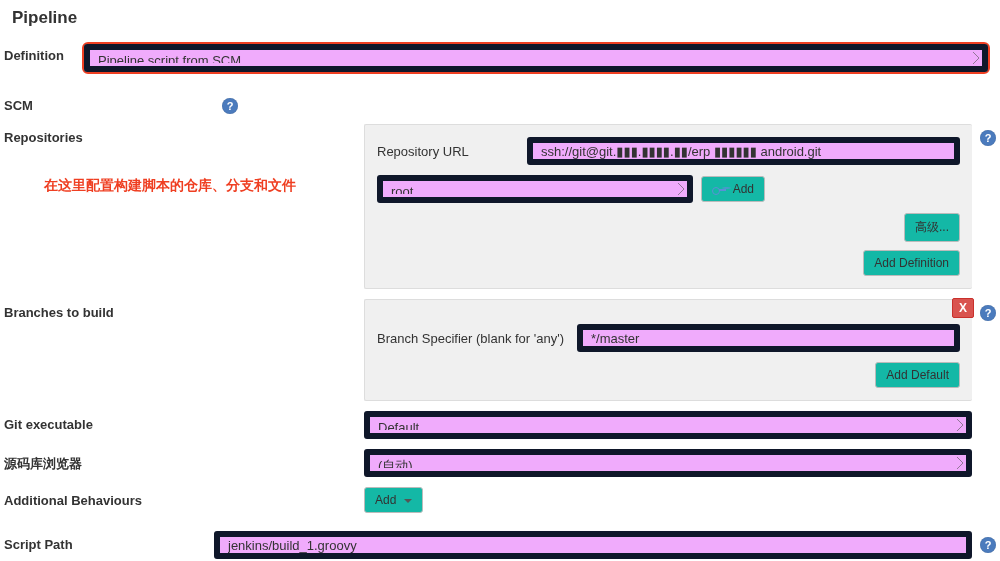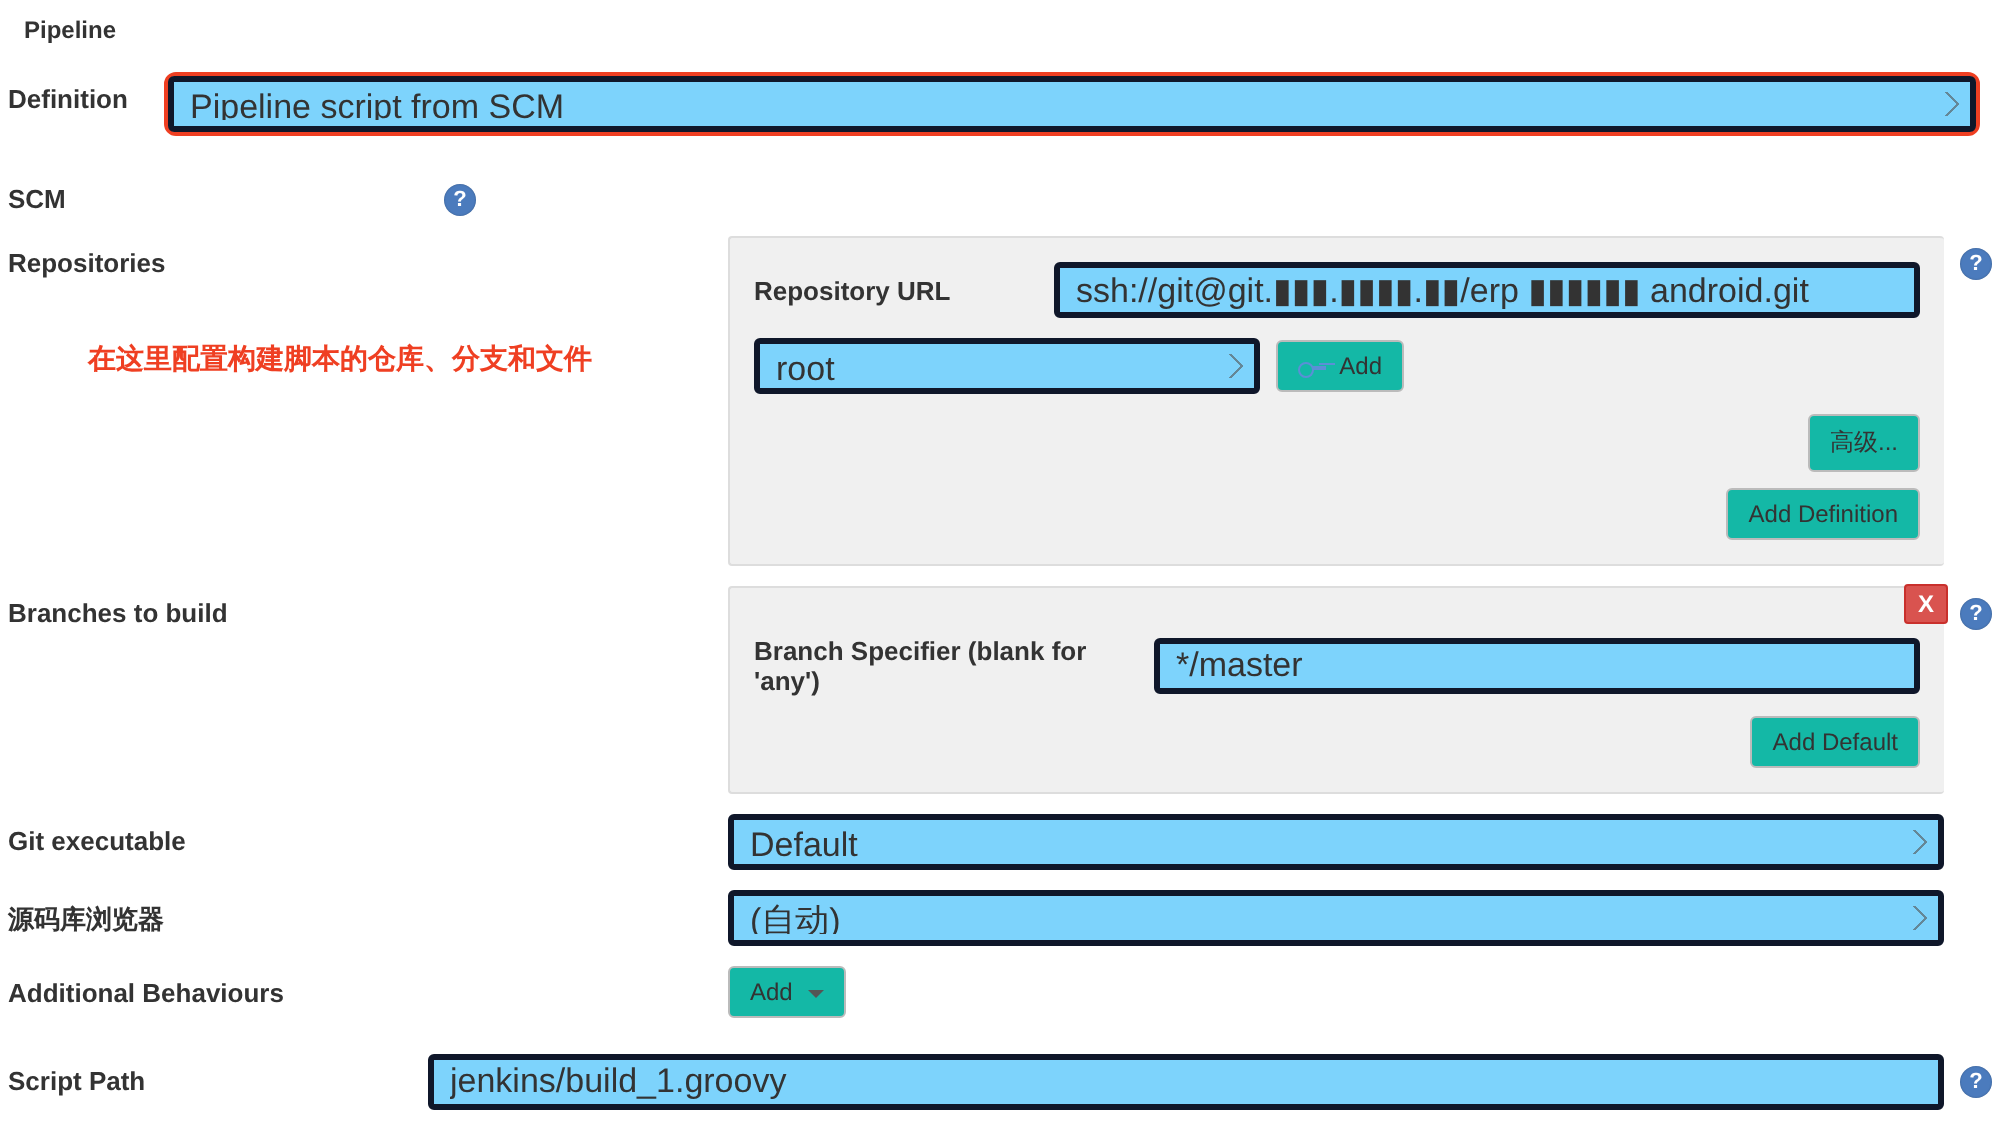--- a/index.html
+++ b/index.html
@@ -5,21 +5,21 @@
 * { box-sizing: border-box; margin: 0; padding: 0; }
 body {
   font-family: -apple-system, BlinkMacSystemFont, "Segoe UI", Helvetica, Arial, sans-serif;
   font-size: 13px;
   color: #333;
   background: #fff;
   width: 1000px;
   padding: 8px 4px;
 }
 .section-title {
-  font-size: 12px;
+  font-size: 17px;
   font-weight: bold;
   margin-bottom: 14px;
   padding-left: 8px;
 }
 .form-row {
   display: flex;
   align-items: flex-start;
   margin-bottom: 10px;
 }
 .label-col {
@@ -37,24 +37,24 @@
   border: 2px solid #ef3f22;
   border-radius: 6px;
   padding: 0;
   flex: 1;
   position: relative;
 }
 select, input[type="text"] {
   width: 100%;
   height: 28px;
   padding: 3px 8px;
-  border: 3px solid #0f172a;
+  border: 6px solid #0f172a;
   border-radius: 3px;
-  background: #7dd3fc;
-  font-size: 17px;
+  background: #f0abfc;
+  font-size: 13px;
   color: #333;
 }
 select {
   appearance: none;
   -webkit-appearance: none;
   background-image: none;
   padding-right: 20px;
 }
 .select-wrap { position: relative; flex: 1; }
 .select-wrap::after {
@@ -96,21 +96,20 @@
 }
 .panel-row {
   display: flex;
   align-items: center;
   margin-bottom: 10px;
 }
 .panel-label {
   width: 150px;
   font-size: 13px;
   color: #333;
-  font-weight: bold;
 }
 .panel-input { flex: 1; }
 .btn {
   background: #14b8a6;
   border: 1px solid #bbb;
   border-radius: 3px;
   padding: 5px 10px;
   font-size: 12px;
   cursor: pointer;
   color: #333;
@@ -154,21 +153,21 @@
   display: flex;
   align-items: center;
   justify-content: center;
   cursor: pointer;
 }
 .annotation {
   color: #ef3f22;
   font-size: 14px;
   margin: 32px 0 0 40px;
 }
-.cred-select-wrap { position: relative; width: 253px; text-decoration: underline; }
+.cred-select-wrap { position: relative; width: 316px; text-decoration: underline; }
 .cred-select-wrap::after {
   content: "";
   position: absolute;
   right: 8px;
   top: 50%;
   transform: translateY(-50%);
   width: 8px; height: 12px;
   background:
     linear-gradient(45deg, transparent 45%, #555 45%, #555 55%, transparent 55%) 0 0 / 8px 6px no-repeat,
     linear-gradient(-45deg, transparent 45%, #555 45%, #555 55%, transparent 55%) 0 6px / 8px 6px no-repeat;

